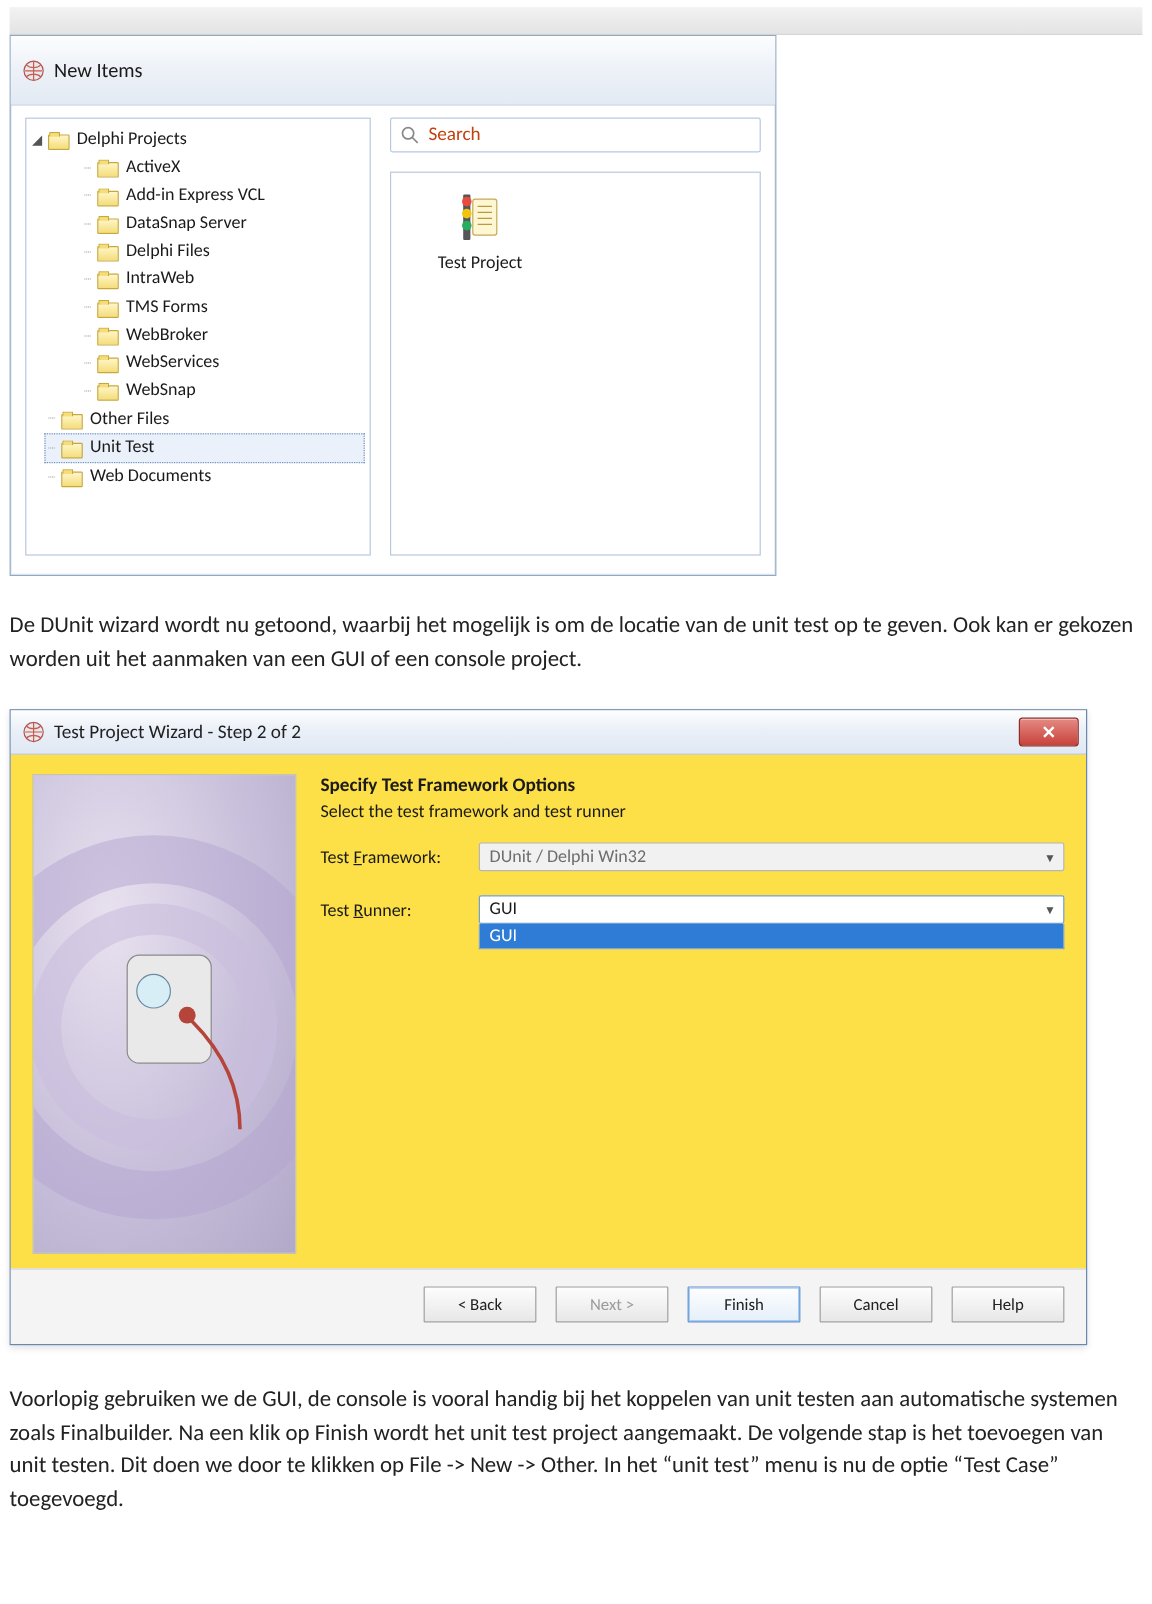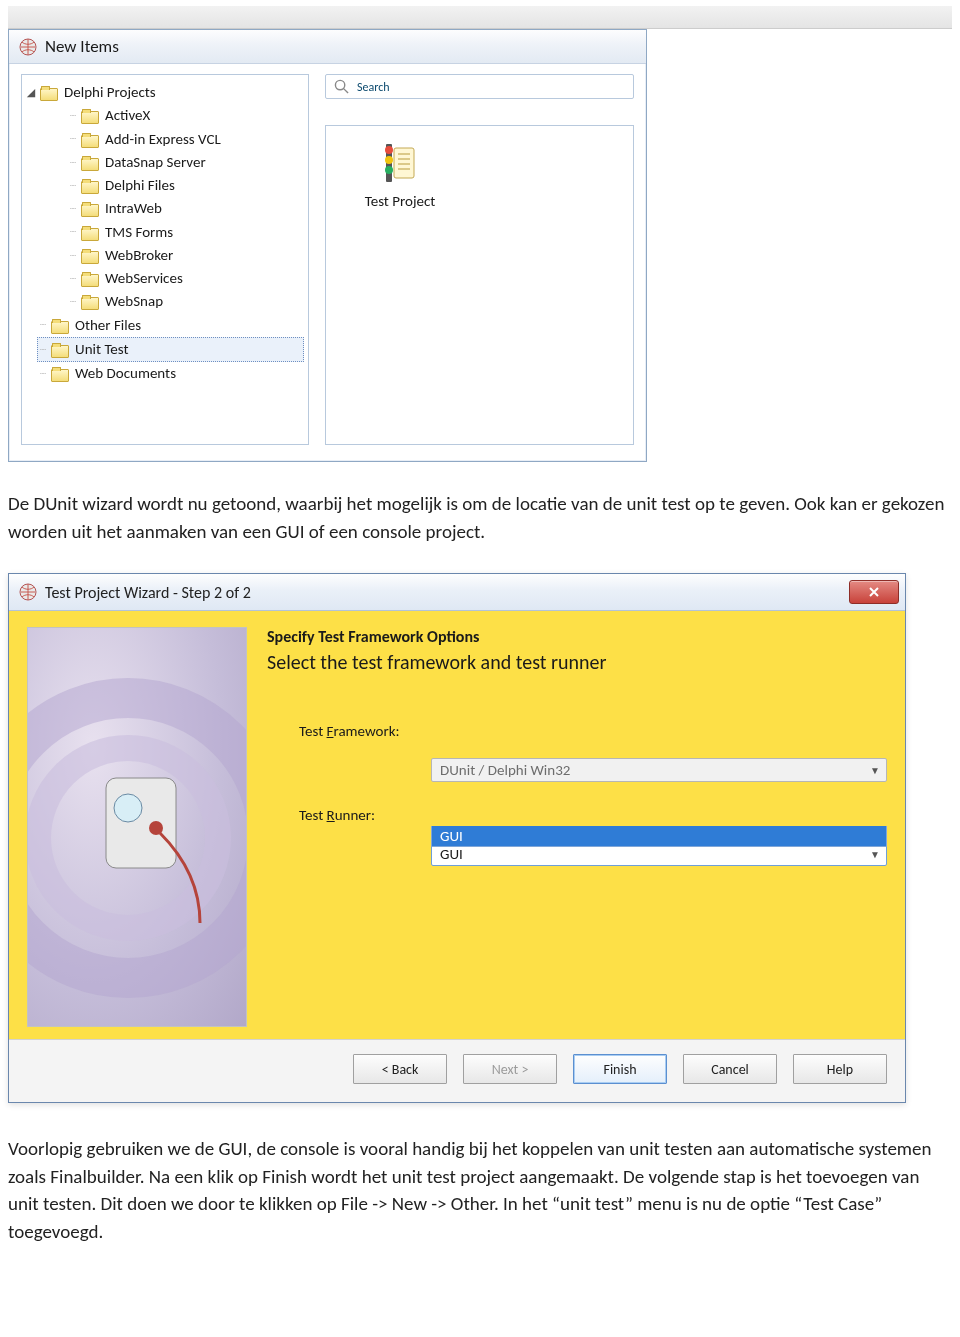--- a/index.html
+++ b/index.html
@@ -1,51 +1,51 @@
 <!DOCTYPE html>
 <html><head>
 <meta charset="utf-8">
 <style>
 body { margin:0; font-family:Calibri,Arial,sans-serif; font-size:18px; background:#fff; color:#222; width:960px;}
 .page { padding:6px 8px 30px 8px; }
 .toolbar-scrap { height:22px; background:linear-gradient(#f2f2f2,#e4e4e4); border-bottom:1px solid #ccc; position:relative;}
 .window { border:1px solid #8fa8c4; background:#fff; width:637px; margin-bottom:28px; box-shadow:0 0 0 1px #e8eef6 inset;}
-.titlebar { display:flex; align-items:center; gap:8px; padding:6px 10px; background:linear-gradient(#fdfdfe,#eef2f8 45%,#e3eaf3); border-bottom:1px solid #c7d3e3; font-size:17px; color:#1a1a1a;}
+.titlebar { display:flex; align-items:center; gap:8px; padding:18px 10px; background:linear-gradient(#fdfdfe,#eef2f8 45%,#e3eaf3); border-bottom:1px solid #c7d3e3; font-size:17px; color:#1a1a1a;}
 .titlebar .ico { width:18px; height:18px; display:inline-flex; align-items:center; justify-content:center;}
 .win-body { display:flex; padding:10px 12px 16px 12px; gap:16px;}
 .tree { width:278px; border:1px solid #b8c9dd; padding:6px 4px 10px 4px; font-size:15px; line-height:1.55; color:#1a1a1a; background:#fff;}
 .tree-row { display:flex; align-items:center; gap:4px; white-space:nowrap;}
 .tree-row.sel { background:#eaf1fa; border:1px dotted #6e8fc1; padding:0 2px; margin-left:-3px;}
 .caret { width:10px; display:inline-block; text-align:center; color:#555; font-size:11px;}
 .dots { color:#aaa; font-size:10px; letter-spacing:-1px; margin-right:2px;}
 .ind1 { margin-left:14px;}
 .ind2 { margin-left:44px;}
 .folder-ico { width:16px; height:13px; display:inline-block; position:relative; margin-right:4px;}
 .folder-ico::before{content:"";position:absolute;top:2px;left:0;width:16px;height:11px;background:linear-gradient(#fff6c8,#f4dd7a);border:1px solid #c9a83a;border-radius:1px;}
 .folder-ico::after{content:"";position:absolute;top:0;left:1px;width:7px;height:3px;background:#f4dd7a;border:1px solid #c9a83a;border-bottom:none;border-radius:1px 1px 0 0;}
 .right-pane { flex:1; display:flex; flex-direction:column;}
-.search-box { display:flex; align-items:center; gap:8px; border:1px solid #b8c9dd; border-radius:2px; padding:4px 8px; color:#0c4a6e; background:#fff; font-size:12px;}
+.search-box { display:flex; align-items:center; gap:8px; border:1px solid #b8c9dd; border-radius:2px; padding:4px 8px; color:#c2410c; background:#fff; font-size:16px;}
 .mag { width:15px; height:15px;}
-.items-panel { margin-top:26px; border:1px solid #b8c9dd; flex:1; min-height:290px; padding:14px; display:flex; align-items:flex-start;}
+.items-panel { margin-top:16px; border:1px solid #b8c9dd; flex:1; min-height:290px; padding:14px; display:flex; align-items:flex-start;}
 .item-tile { width:120px; text-align:center; font-size:15px; color:#1a1a1a;}
 .item-tile .tile-ico{height:46px;display:flex;align-items:center;justify-content:center;margin-bottom:6px;}
 .para { margin:0 0 28px 0; line-height:1.45; font-size:19px;}
 .wiz { border:1px solid #6a87ad; width:896px; background:#f4f4f4; box-shadow:0 2px 6px rgba(0,0,0,.12); margin-bottom:32px;}
 .wiz-title { display:flex; align-items:center; justify-content:space-between; background:linear-gradient(#fefefe,#eaf0f8 45%,#dfe8f4); border-bottom:1px solid #b3c3d8; padding:6px 6px 6px 10px;}
 .wiz-title-left { display:flex; align-items:center; gap:8px; font-size:16px;}
 .close-btn { width:48px; height:22px; background:linear-gradient(#e48a83,#c8423a); border:1px solid #8e2d27; border-radius:3px; color:#fff; display:flex; align-items:center; justify-content:center; font-weight:bold; font-size:14px; box-shadow:inset 0 1px 0 rgba(255,255,255,.4);}
 .wiz-body { display:flex; padding:16px 18px 12px 18px; gap:20px; background:#fde047;}
 .wiz-img { width:218px; height:398px; border:1px solid #c2c2c2; background:radial-gradient(ellipse at 30% 30%,#e8e1ef,#c5bdd9 60%,#b2a8c9); position:relative; overflow:hidden;}
 .wiz-fields { flex:1; font-size:15px; color:#1a1a1a;}
 .wiz-h { font-weight:bold; font-size:16px; margin-bottom:4px;}
-.wiz-sub { font-size:20px; margin-bottom:44px;}
+.wiz-sub { font-size:15px; margin-bottom:16px;}
 .field-row { display:flex; align-items:flex-start; margin-bottom:20px;}
-.field-label { width:132px; padding-top:4px; font-size:15px;margin-left:32px;}
+.field-label { width:132px; padding-top:4px; font-size:15px;}
 .under { text-decoration:underline;}
-.combo { flex:1; border:1px solid #b6b6b6; background:#fff; border-radius:2px; display:flex; align-items:center; justify-content:space-between; padding:4px 6px 4px 8px; font-size:15px; height:24px; box-sizing:border-box;margin-top:40px;}
+.combo { flex:1; border:1px solid #b6b6b6; background:#fff; border-radius:2px; display:flex; align-items:center; justify-content:space-between; padding:4px 6px 4px 8px; font-size:15px; height:24px; box-sizing:border-box;}
 .combo.disabled { background:#f1f1f1; color:#6d6d6d;}
 .combo .arrow{font-size:10px;color:#555;}
 .combo-wrap { flex:1; position:relative;}
 .combo.open{border:1px solid #6f9fd8;}
 .dropdown { position:absolute; top:24px; left:0; right:0; border:1px solid #7fa6d8; border-top:none; background:#fff; font-size:15px; z-index:2;}
 .dropdown .opt{padding:1px 8px;}
 .dropdown .opt.sel{background:#2f7cd6;color:#fff;}
 .wiz-footer { border-top:1px solid #d2d2d2; padding:14px 18px 18px 18px; display:flex; justify-content:flex-end; gap:16px; background:#f4f4f4;}
 .btn { width:92px; height:28px; border:1px solid #a0a0a0; border-radius:1px; background:linear-gradient(#fdfdfd,#e7e7e7); font-size:14px; display:flex; align-items:center; justify-content:center; color:#222;}
 .btn.disabled{color:#9b9b9b;text-align:center;}

